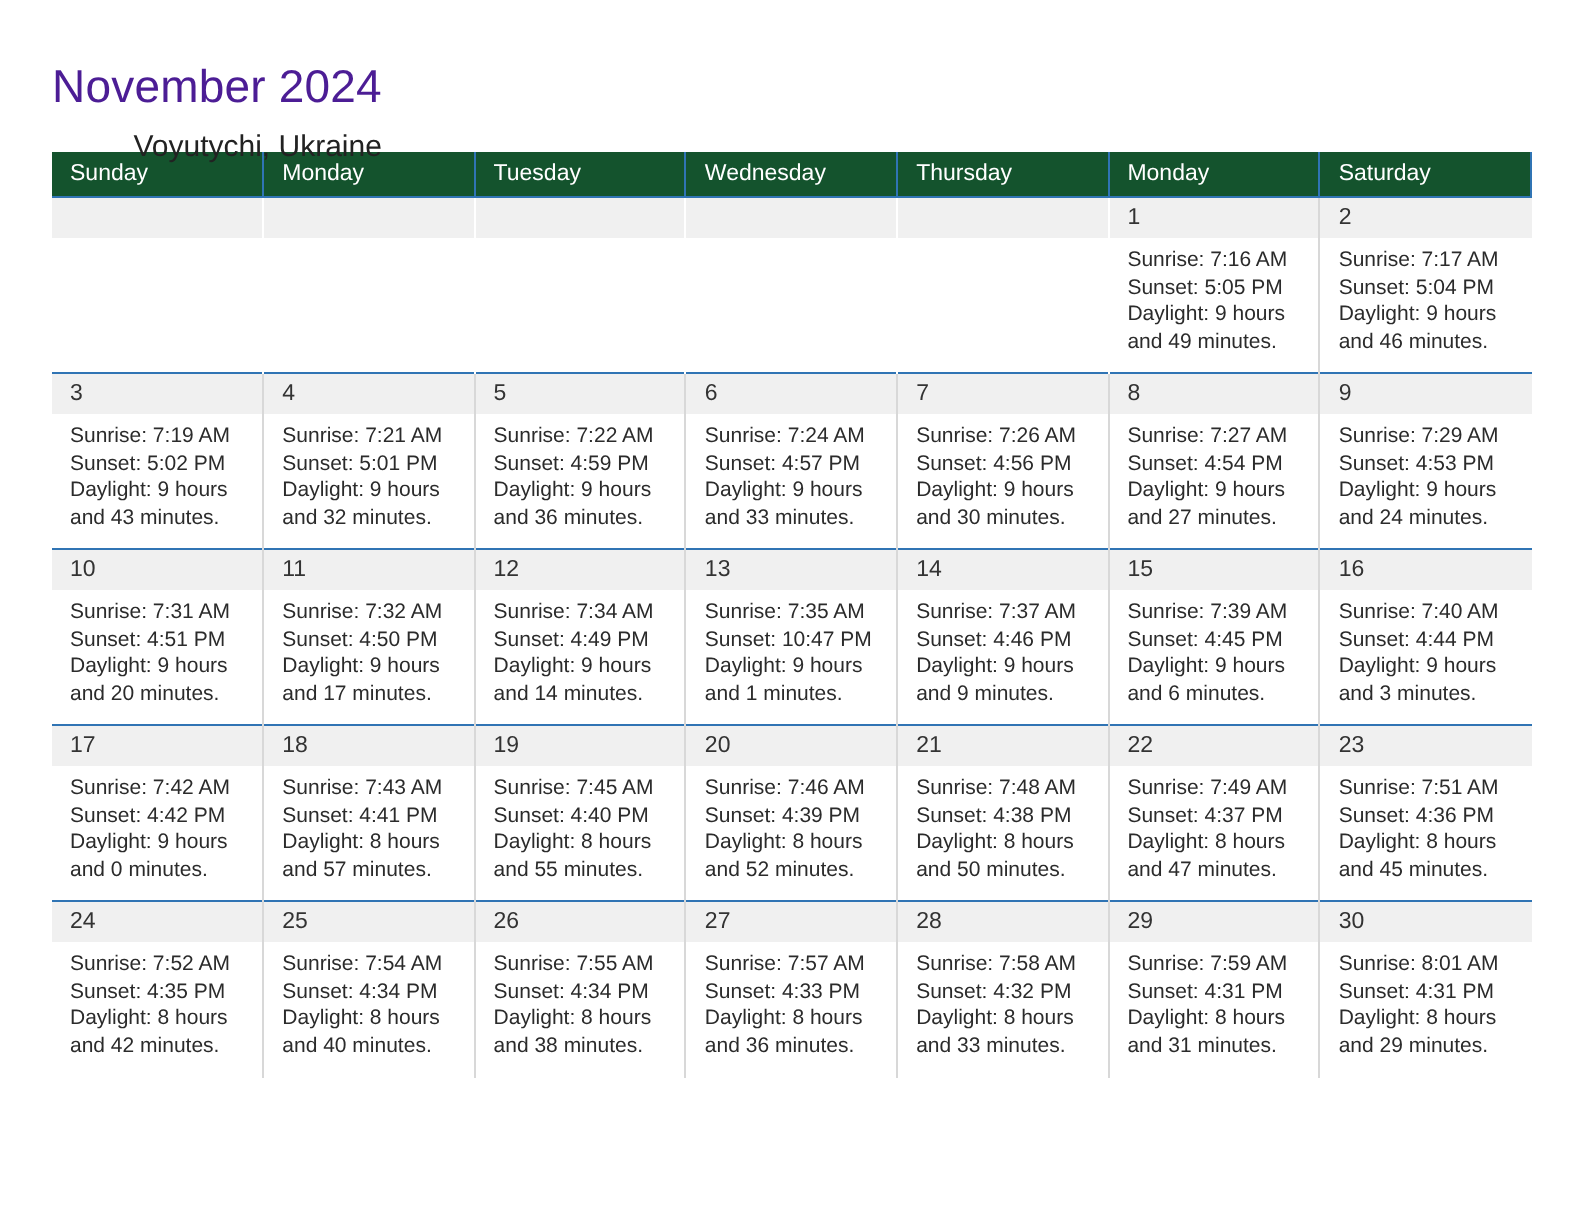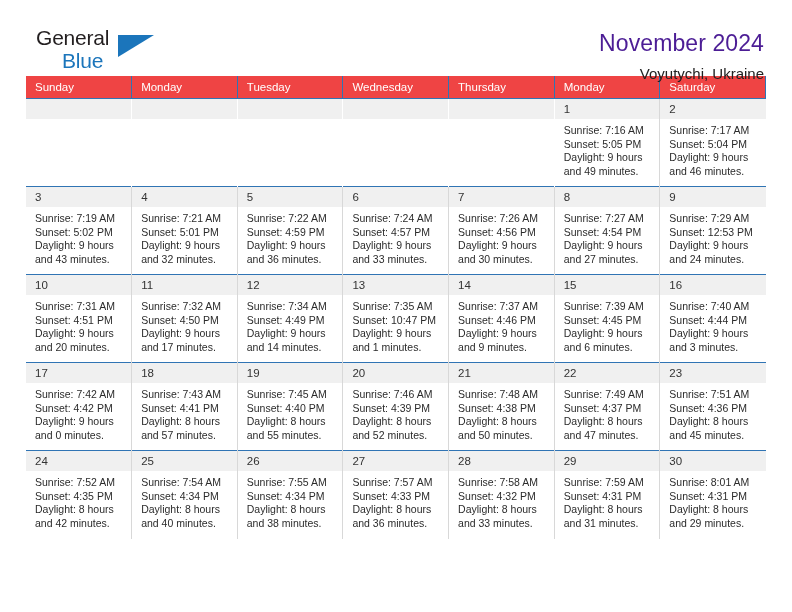--- a/index.html
+++ b/index.html
@@ -80,21 +80,21 @@
     margin-top: 3px;
   }
 
   
   .calendar {
     width: 740px;
     border-collapse: collapse;
     table-layout: fixed;
   }
   .calendar th {
-    background: #ef4444;
+    background: #14532d;
     color: #ffffff;
     font-size: 11.5px;
     font-weight: normal;
     text-align: left;
     padding: 5px 0 5px 9px;
     height: 20px;
     box-sizing: border-box;
     border-right: 1px solid #3074b4;
   }
   .calendar td {
@@ -134,25 +134,20 @@
   }
   .info div { white-space: nowrap; }
 </style>
 </head>
 <body>
 
 <div class="page">
 
   <div class="topbar">
 
-    <div class="brand">
-      <span class="brand-general">General</span>
-      <span class="brand-triangle"></span>
-      <span class="brand-blue">Blue</span>
-    </div>
 
     <div class="titleblock">
       <div class="title">November 2024</div>
       <div class="subtitle">Voyutychi, Ukraine</div>
     </div>
 
   </div>
 
   <table class="calendar">
     <thead>
@@ -254,21 +249,21 @@
               <div>Sunrise: 7:27 AM</div>
               <div>Sunset: 4:54 PM</div>
               <div>Daylight: 9 hours</div>
               <div>and 27 minutes.</div>
             </div>
           </td>
           <td class="">
             <div class="daynum">9</div>
             <div class="info">
               <div>Sunrise: 7:29 AM</div>
-              <div>Sunset: 12:53 PM</div>
+              <div>Sunset: 4:53 PM</div>
               <div>Daylight: 9 hours</div>
               <div>and 24 minutes.</div>
             </div>
           </td>
         </tr>
         <tr class="week">
           <td class="">
             <div class="daynum">10</div>
             <div class="info">
               <div>Sunrise: 7:31 AM</div>

